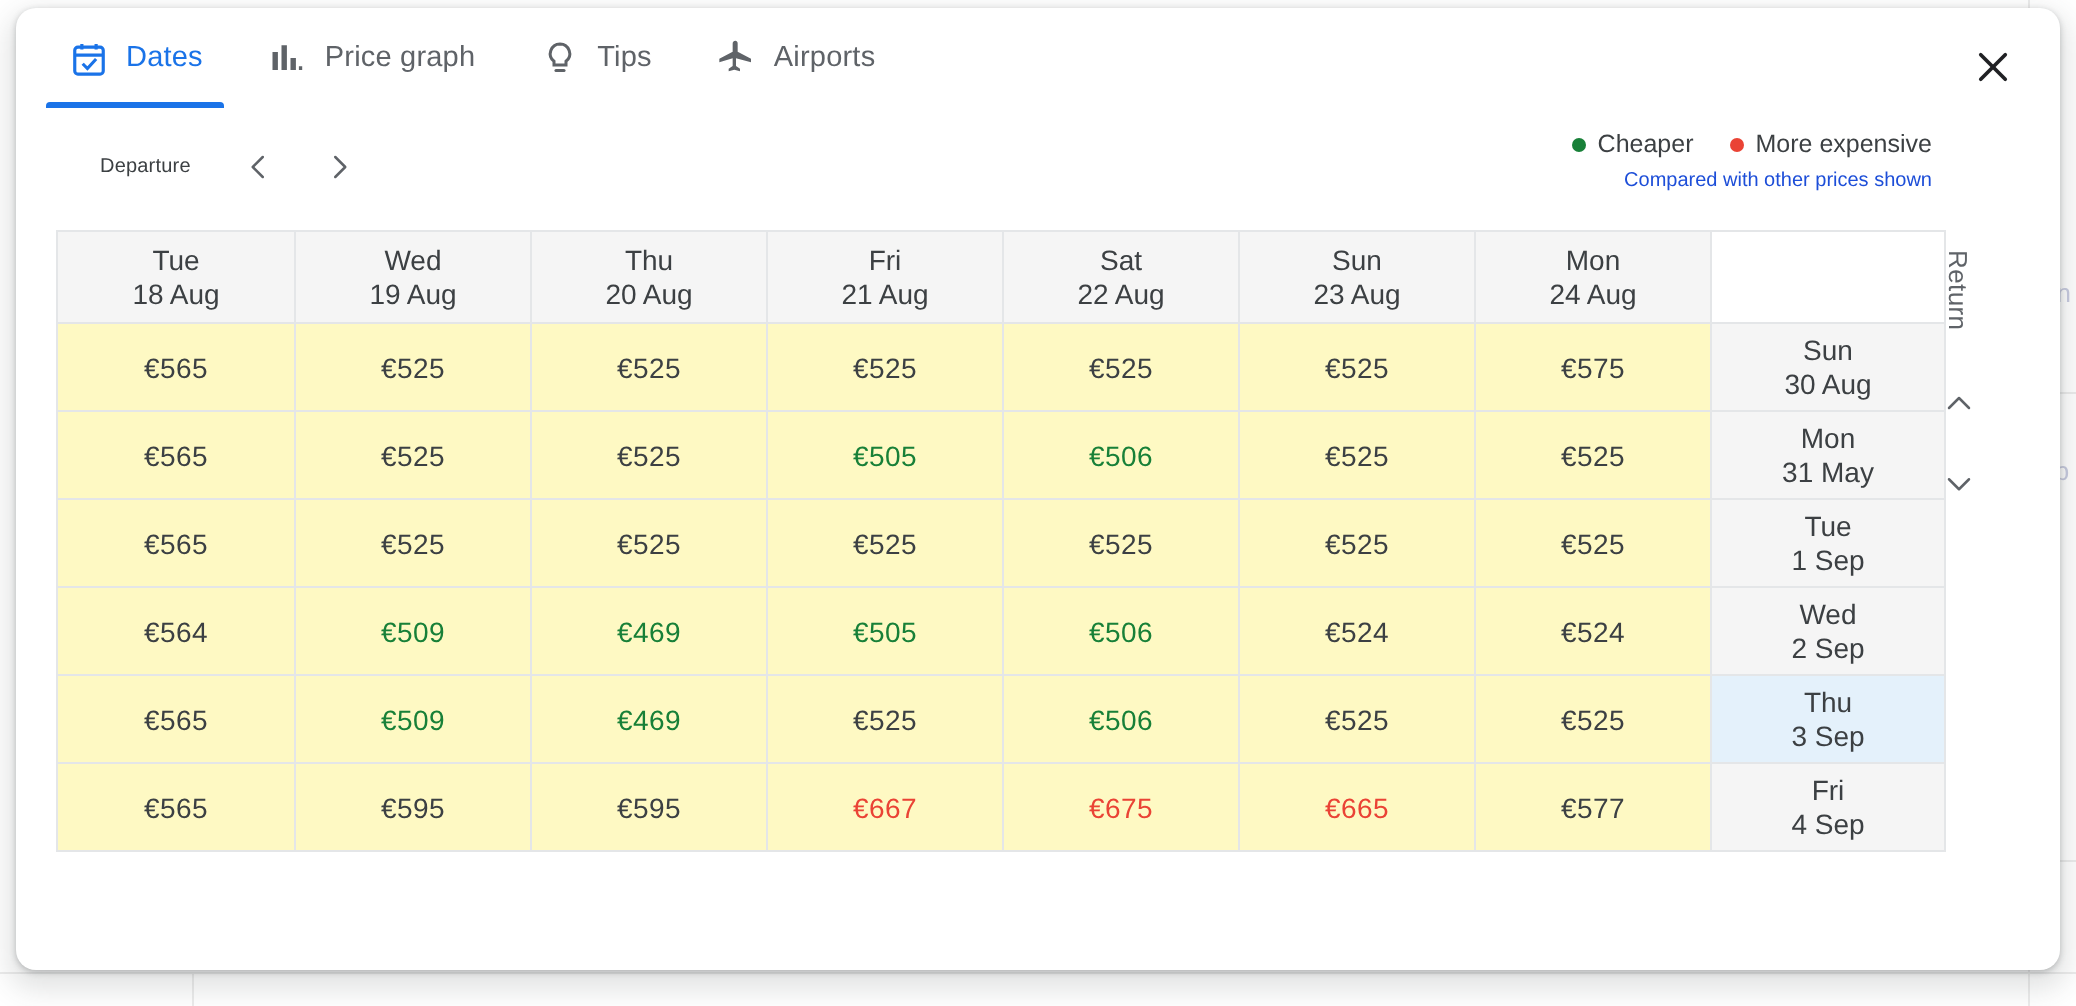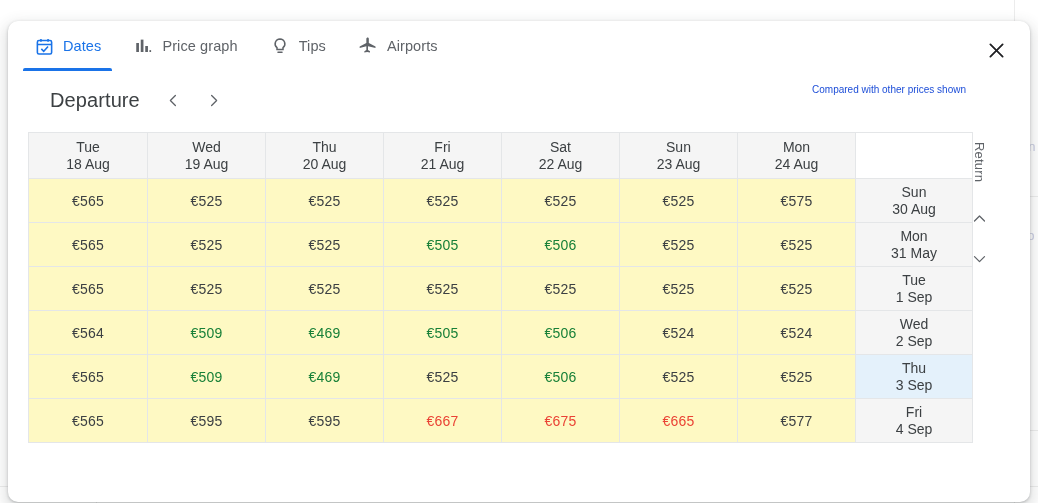--- a/index.html
+++ b/index.html
@@ -31,21 +31,21 @@
   }
   .bg-vline {
     position: absolute;
     background: #ececec;
     width: 1px;
   }
 
   
   .modal {
     position: absolute;
-    left: 8px; top: 21px;
+    left: 8px; top: 4px;
     width: 1022px; height: 481px;
     background: #ffffff;
     border-radius: 10px;
     box-shadow: 0 1px 3px rgba(60,64,67,.30), 0 6px 14px 4px rgba(60,64,67,.15);
     overflow: hidden;
   }
 
   
   .tabbar {
     position: relative;
@@ -86,21 +86,21 @@
   }
 
   
   .subrow {
     position: relative;
     height: 48px;
     padding-left: 42px;
     display: flex;
     align-items: center;
   }
-  .dep-label { font-size: 20px; color: #3c4043; letter-spacing: .1px; }
+  .dep-label { font-size: 10px; color: #3c4043; letter-spacing: .1px; }
   .navbtn {
     width: 32px; height: 32px;
     display: flex; align-items: center; justify-content: center;
     cursor: pointer; border-radius: 50%;
     margin-left: 8px;
     color: #5f6368;
   }
   .navbtn:first-of-type { margin-left: 18px; }
 
   .legend {
@@ -265,20 +265,30 @@
           <polyline points="15,4 7,12 15,20"></polyline>
         </svg>
       </div>
       <div class="navbtn">
         <svg width="15" height="15" viewBox="0 0 24 24" fill="none" stroke="#5f6368" stroke-width="2" stroke-linecap="round" stroke-linejoin="round">
           <polyline points="9,4 17,12 9,20"></polyline>
         </svg>
       </div>
 
       <div class="legend">
+        <div class="legend-row">
+          <span class="legend-item">
+            <span class="dot" style="background:#188038"></span>
+            <span>Cheaper</span>
+          </span>
+          <span class="legend-item">
+            <span class="dot" style="background:#ea4335"></span>
+            <span>More expensive</span>
+          </span>
+        </div>
         <div class="legend-note">Compared with other prices shown</div>
       </div>
     </div>
 
     <div class="gridwrap">
       <table class="fare">
         <colgroup>
           <col style="width:119px">
             <col style="width:118px">
             <col style="width:118px">

